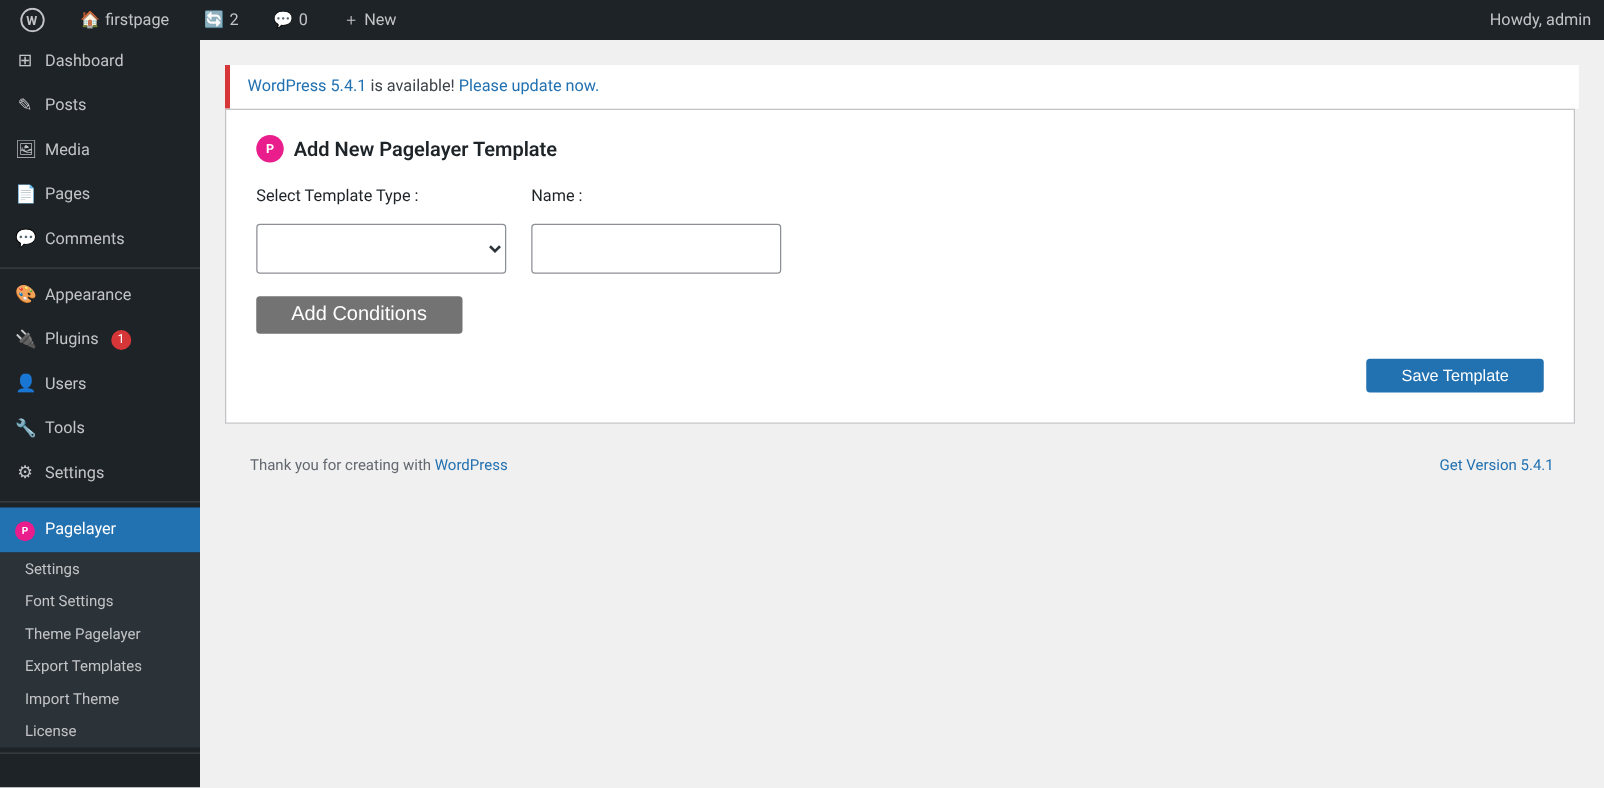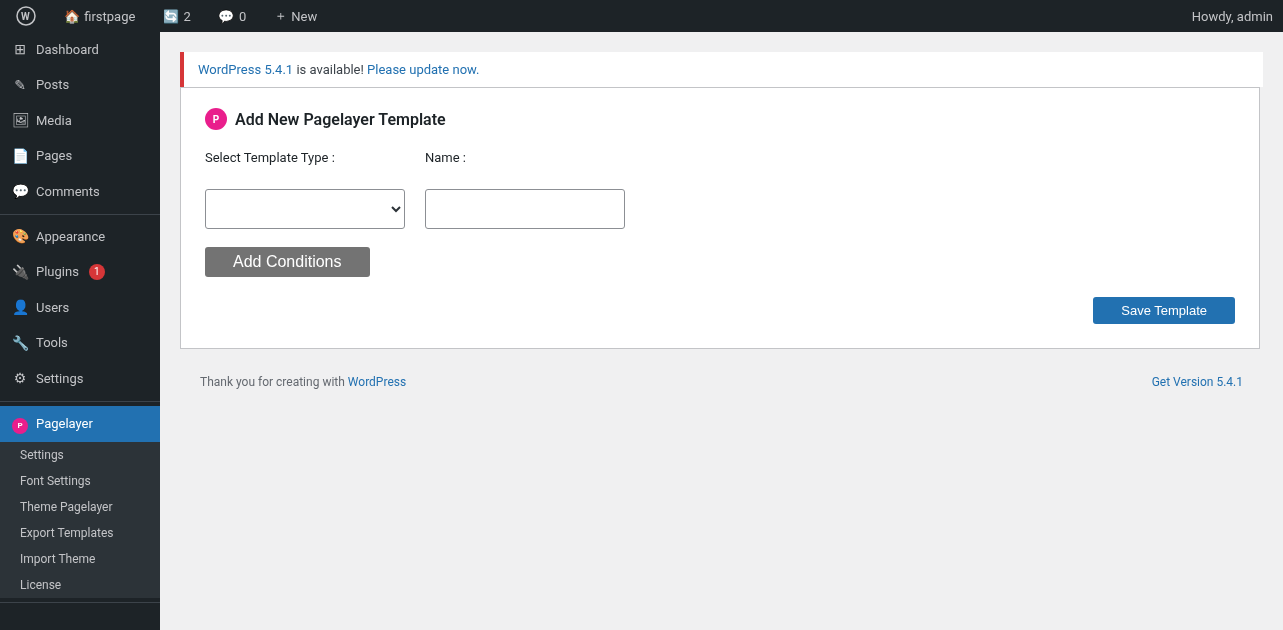--- a/index.html
+++ b/index.html
@@ -137,21 +137,21 @@
     
     .form-row {
       display: flex;
       gap: 20px;
       margin-bottom: 18px;
       align-items: flex-end;
     }
     .form-group {
       display: flex;
       flex-direction: column;
-      gap: 24px;
+      gap: 14px;
     }
     .form-group label {
       font-size: 13px;
       color: #1d2327;
     }
     .form-group select, .form-group input[type="text"] {
       font-size: 13px;
       padding: 19px 8px;
       border: 1px solid #8c8f94;
       border-radius: 3px;

